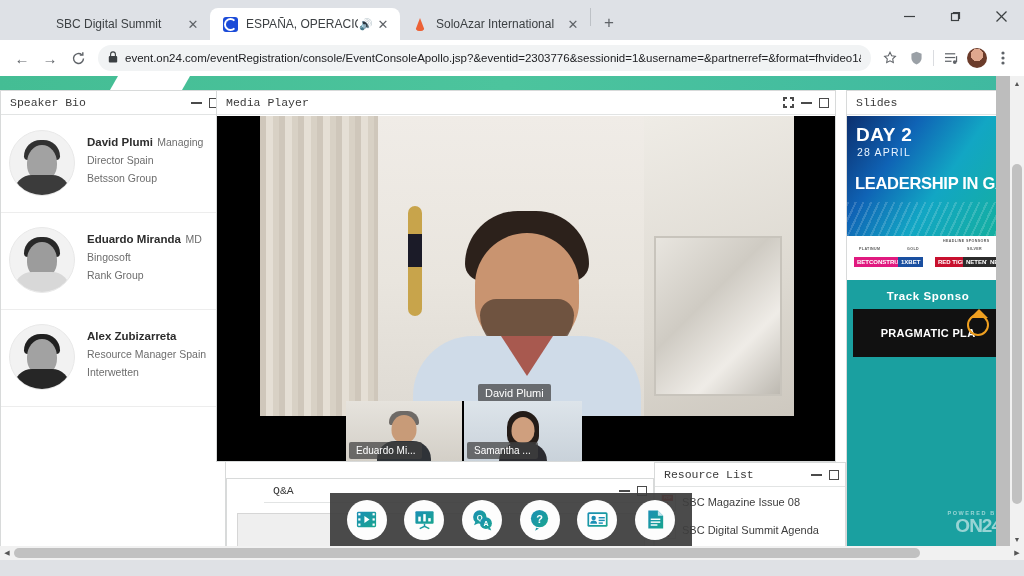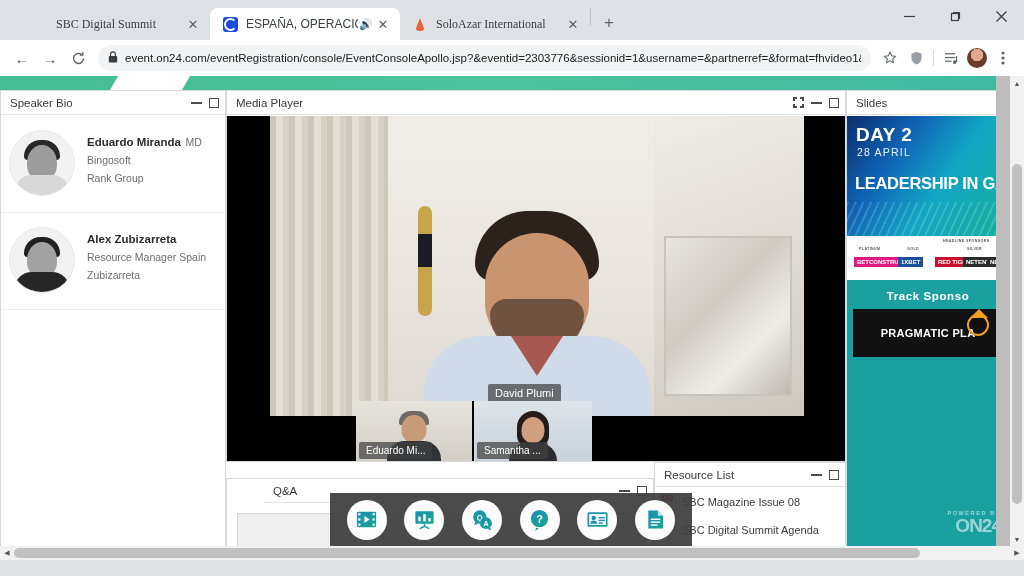--- a/index.html
+++ b/index.html
@@ -14,21 +14,21 @@
   .chrome-tabstrip {
     position: absolute; left: 0; top: 0; width: 1024px; height: 40px;
     background: #dee1e6;
     display: flex; align-items: flex-end;
   }
   .tab {
     position: relative; height: 32px; display: flex; align-items: center;
     padding: 0 8px 0 12px; font-size: 12px; color: #3c4043;
     min-width: 0; border-radius: 8px 8px 0 0;
   }
-  .tab.inactive { width: 190px; font-family: Liberation Serif, serif; }
+  .tab.inactive { width: 190px; }
   .tab.active { width: 190px; background: #fff; }
   .tab-fav { width: 16px; height: 16px; margin-right: 8px; flex: 0 0 16px;
              display: flex; align-items: center; justify-content: center; }
   .fav-blue { width: 15px; height: 15px; border-radius: 3px; background: #1b4bd8;
               display: flex; align-items: center; justify-content: center; }
   .fav-blue::after { content: ""; width: 9px; height: 9px; border-radius: 50%;
               border: 2px solid #fff; border-right-color: transparent; }
   .fav-flame { width: 0; height: 0; border-left: 5px solid transparent;
     border-right: 5px solid transparent; border-bottom: 13px solid #ec6136;
     border-radius: 40%; }
@@ -79,21 +79,21 @@
     position: absolute; left: 110px; top: 0; width: 80px; height: 14px;
     background: #fff;
     clip-path: polygon(10% 0, 100% 0, 90% 100%, 0% 100%);
   }
 
   .console { position: absolute; left: 0; top: 14px; width: 1010px; height: 460px; }
 
   .panel { position: absolute; background: #fff; border: 1px solid #d8dada; }
   .panel-hdr {
     height: 24px; display: flex; align-items: center; padding: 0 6px 0 9px;
-    border-bottom: 1px solid #e2e4e4; background: #fff;
+    border-bottom: 1px solid #e2e4e4; background: #fff; font-family: Liberation Mono, monospace;
   }
   .panel-title { font-size: 11.5px; color: #3a3a3a; flex: 1 1 auto;
                  white-space: nowrap; overflow: hidden; }
   .hdr-ctl { display: flex; align-items: center; gap: 7px; flex: 0 0 auto; }
   .ic-expand { width: 11px; height: 11px; position: relative; }
   .ic-expand i { position: absolute; width: 4px; height: 4px; border: 0; }
   .ic-expand i:nth-child(1) { left:0; top:0; border-top:2px solid #4a4a4a; border-left:2px solid #4a4a4a; }
   .ic-expand i:nth-child(2) { right:0; top:0; border-top:2px solid #4a4a4a; border-right:2px solid #4a4a4a; }
   .ic-expand i:nth-child(3) { left:0; bottom:0; border-bottom:2px solid #4a4a4a; border-left:2px solid #4a4a4a; }
   .ic-expand i:nth-child(4) { right:0; bottom:0; border-bottom:2px solid #4a4a4a; border-right:2px solid #4a4a4a; }
@@ -117,21 +117,21 @@
   .bio-role { font-size: 10.5px; color: #6d6d6d; line-height: 1.35; }
 
   
   .head { position:absolute; left:50%; transform:translateX(-50%); }
   .h-face { width: 30px; height: 36px; border-radius: 50% 50% 45% 45%; top: 14px; }
   .h-hair { width: 36px; height: 20px; border-radius: 18px 18px 4px 4px; top: 9px; }
   .h-body { width: 56px; height: 26px; border-radius: 18px 18px 0 0; top: 44px; }
   .h-hair-long { width: 40px; height: 44px; border-radius: 20px 20px 14px 14px; top: 8px; }
 
   
-  #mediaPlayer { left: 226px; top: 0; width: 620px; height: 372px; }
+  #mediaPlayer { left: 216px; top: 0; width: 620px; height: 372px; }
   .mp-video { position: absolute; left: 0; top: 25px; right: 0; bottom: 0;
               background: #000; overflow: hidden; }
   .mp-main {
     position: absolute; left: 43px; top: 0; width: 534px; height: 300px;
     background: linear-gradient(180deg,#f0ece7 0%, #e9e5de 55%, #dedad3 100%);
     overflow: hidden;
   }
   .curtain { position:absolute; left:0; top:0; width:118px; height:300px;
     background: repeating-linear-gradient(90deg,#cfc7bb 0 6px,#e5dfd5 6px 13px,#d8d1c5 13px 19px); }
   .wall-r { position:absolute; right:0; top:0; width:150px; height:300px;
@@ -378,20 +378,32 @@
       <div class="panel" id="speakerBio">
         <div class="panel-hdr">
           <span class="panel-title">Speaker Bio</span>
           <span class="hdr-ctl">
             <span class="ic-min"></span>
             <span class="ic-max"></span>
           </span>
         </div>
         <div class="bio-body">
 
+          <div class="bio-item">
+            <span class="bio-photo">
+              <i class="head h-hair" style="background:#3a2f26"></i>
+              <i class="head h-face" style="background:#c89b78"></i>
+              <i class="head h-body" style="background:#3b3b3f"></i>
+            </span>
+            <span class="bio-text">
+              <span class="bio-name">David Plumi</span>
+              <span class="bio-role">Managing Director Spain</span><br>
+              <span class="bio-role">Betsson Group</span>
+            </span>
+          </div>
 
           <div class="bio-item">
             <span class="bio-photo">
               <i class="head h-hair" style="background:#2e2722"></i>
               <i class="head h-face" style="background:#c49572"></i>
               <i class="head h-body" style="background:#d8d8d8"></i>
             </span>
             <span class="bio-text">
               <span class="bio-name">Eduardo Miranda</span>
               <span class="bio-role">MD Bingosoft</span><br>
@@ -401,21 +413,21 @@
 
           <div class="bio-item">
             <span class="bio-photo">
               <i class="head h-hair" style="background:#241f1b"></i>
               <i class="head h-face" style="background:#c99b77"></i>
               <i class="head h-body" style="background:#26262a"></i>
             </span>
             <span class="bio-text">
               <span class="bio-name">Alex Zubizarreta</span>
               <span class="bio-role">Resource Manager Spain</span><br>
-              <span class="bio-role">Zubizarreta</span>
+              <span class="bio-role">Interwetten</span>
             </span>
           </div>
 
 
         </div>
       </div>
 
       <div class="panel" id="mediaPlayer">
         <div class="panel-hdr">
           <span class="panel-title">Media Player</span>

